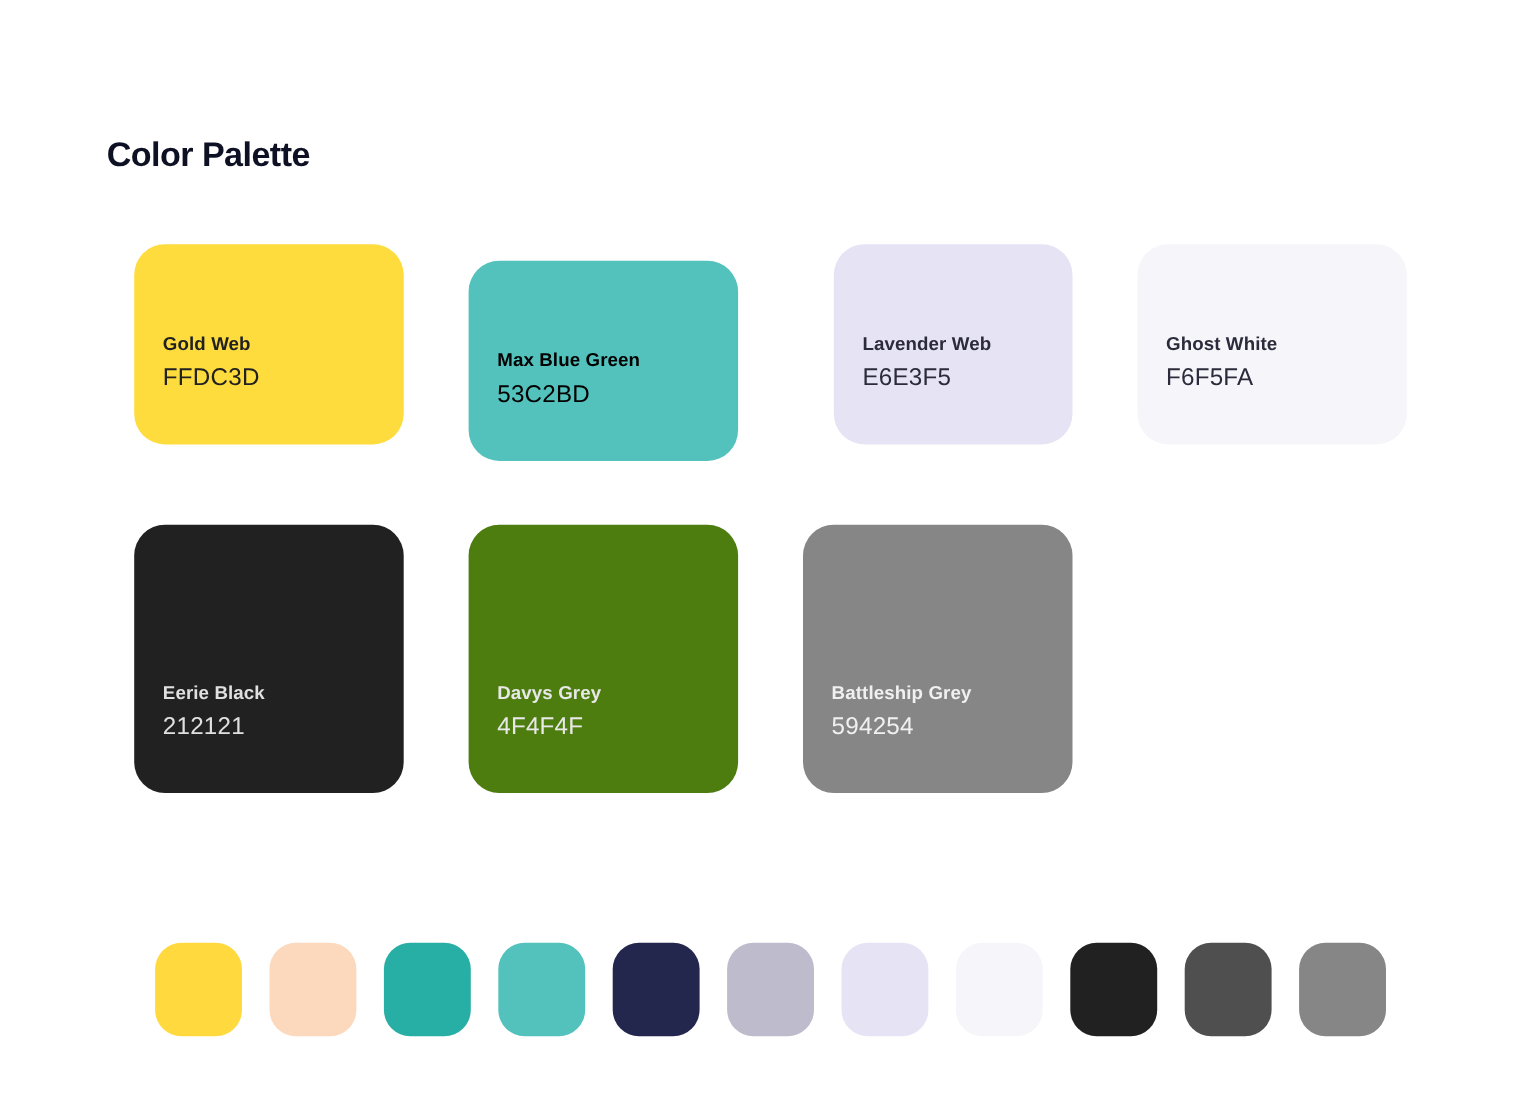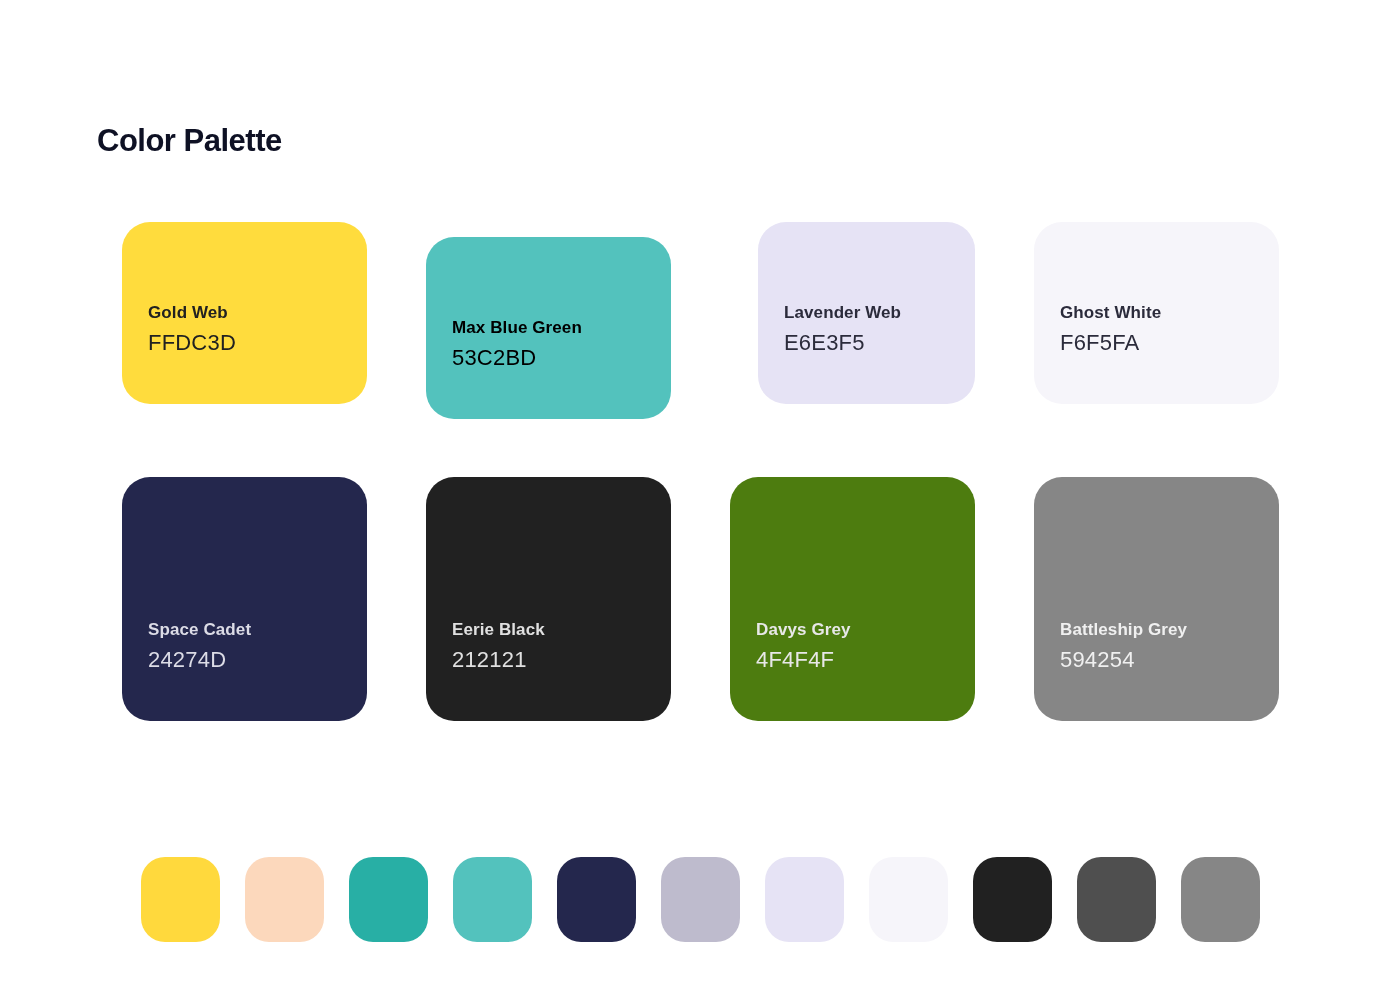--- a/index.html
+++ b/index.html
@@ -109,24 +109,20 @@
     </div>
     <div class="swatch-card row-a" style="background: rgb(230, 227, 245); color: rgb(43, 43, 59); margin-left: 28px;">
       <div class="swatch-name">Lavender Web</div>
       <div class="swatch-hex">E6E3F5</div>
     </div>
     <div class="swatch-card row-a" style="background: rgb(246, 245, 250); color: rgb(43, 43, 59);">
       <div class="swatch-name">Ghost White</div>
       <div class="swatch-hex">F6F5FA</div>
     </div>
 
-    <div class="swatch-card row-b" style="background: rgb(36, 39, 77); color: rgb(220, 220, 230);">
-      <div class="swatch-name">Space Cadet</div>
-      <div class="swatch-hex">24274D</div>
-    </div>
     <div class="swatch-card row-b" style="background: rgb(33, 33, 33); color: rgb(224, 224, 224);">
       <div class="swatch-name">Eerie Black</div>
       <div class="swatch-hex">212121</div>
     </div>
     <div class="swatch-card row-b" style="background: #4d7c0f; color: rgb(232, 232, 232);">
       <div class="swatch-name">Davys Grey</div>
       <div class="swatch-hex">4F4F4F</div>
     </div>
     <div class="swatch-card row-b" style="background: rgb(134, 134, 134); color: rgb(240, 240, 240); border-radius: 28px;">
       <div class="swatch-name">Battleship Grey</div>

